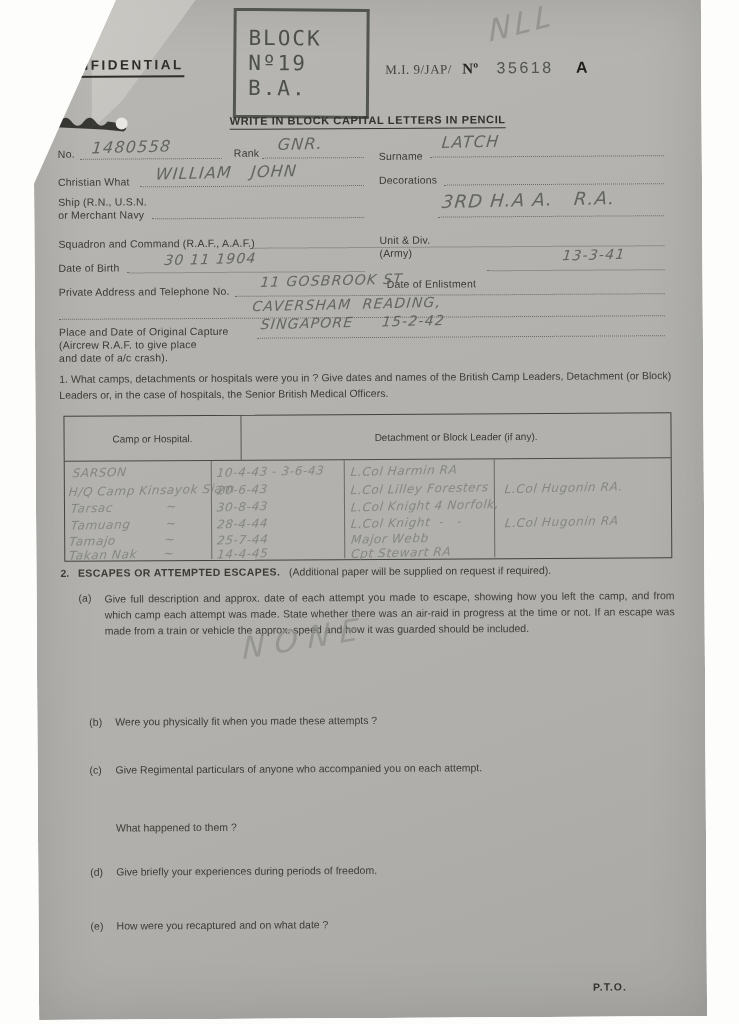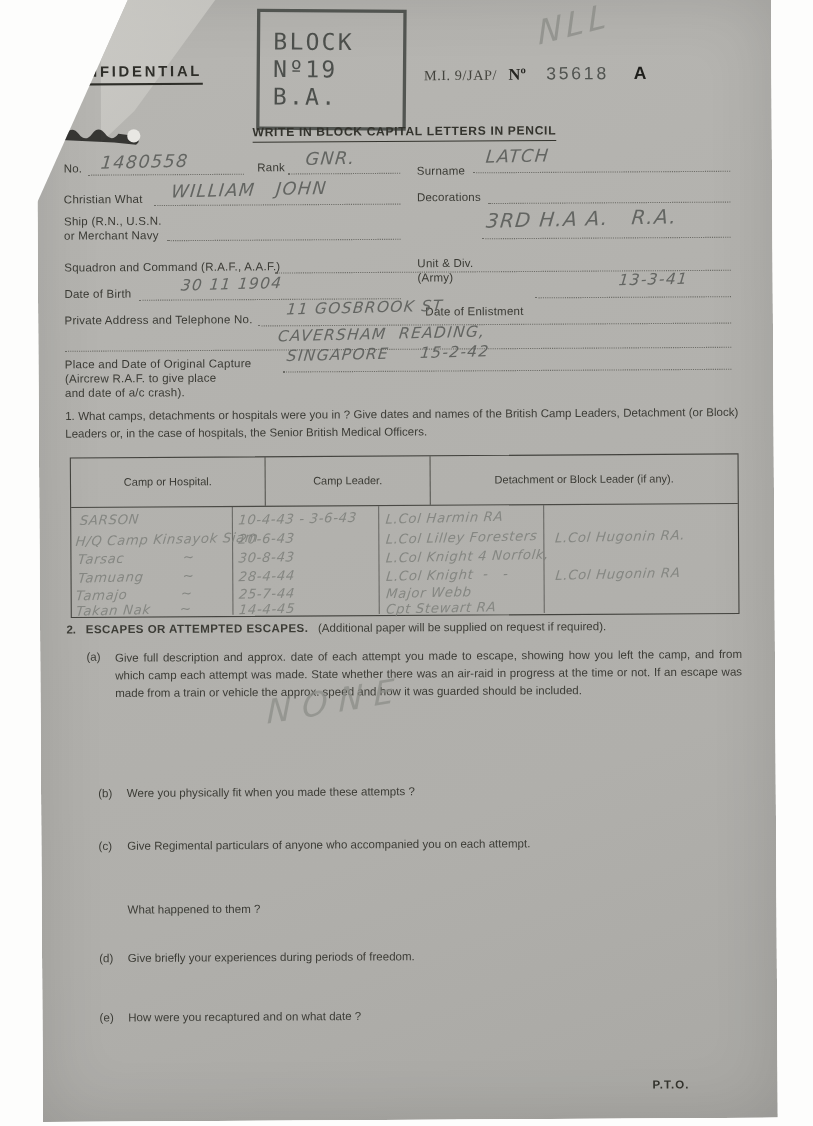--- a/index.html
+++ b/index.html
@@ -181,21 +181,20 @@
     <span>and date of a/c crash).</span>
   </div>
   <div class="fline" style="left:222px;top:338px;width:408px;"></div>
   <div class="hw hw-med" style="left:226px;top:316px;">SINGAPORE     15-2-42</div>
 
   <div class="para" style="left:24px;top:372px;width:612px;">1.   What camps, detachments or hospitals were you in ?   Give dates and names of the British Camp Leaders,  Detachment (or Block) Leaders or, in the case of hospitals, the Senior British Medical Officers.</div>
 
   <div class="camps-table">
     <div class="thead">
       <div class="th col1">Camp or Hospital.</div>
-      <div class="th col3">Camp Leader.</div>
       <div class="th col4">Detachment or Block Leader (if any).</div>
     </div>
     <div class="tbody">
       <div class="vline" style="left:146px;"></div>
       <div class="vline" style="left:279px;"></div>
       <div class="vline" style="left:429px;"></div>
 
       <div class="hw hw-faint" style="left:8px;top:4px;">SARSON</div>
       <div class="hw hw-faint" style="left:152px;top:4px;">10-4-43 - 3-6-43</div>
       <div class="hw hw-faint" style="left:286px;top:4px;">L.Col Harmin RA</div>

